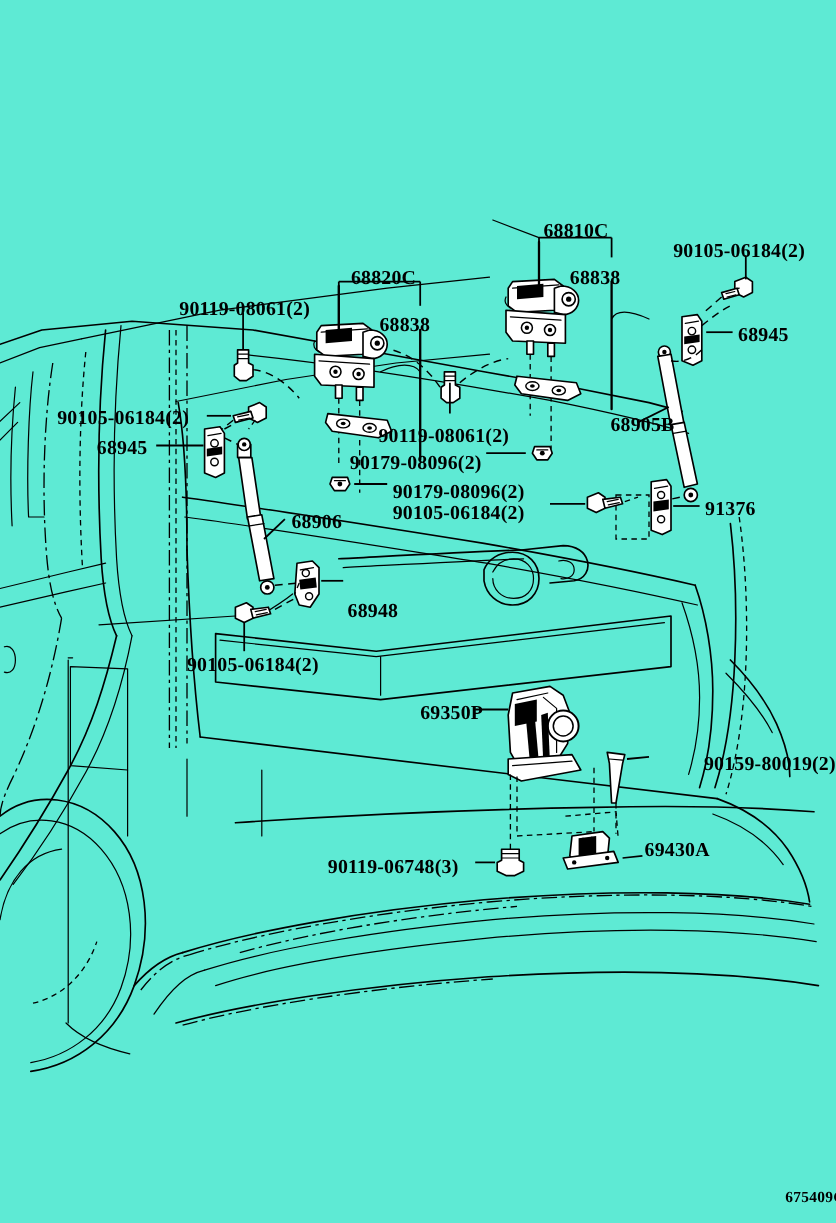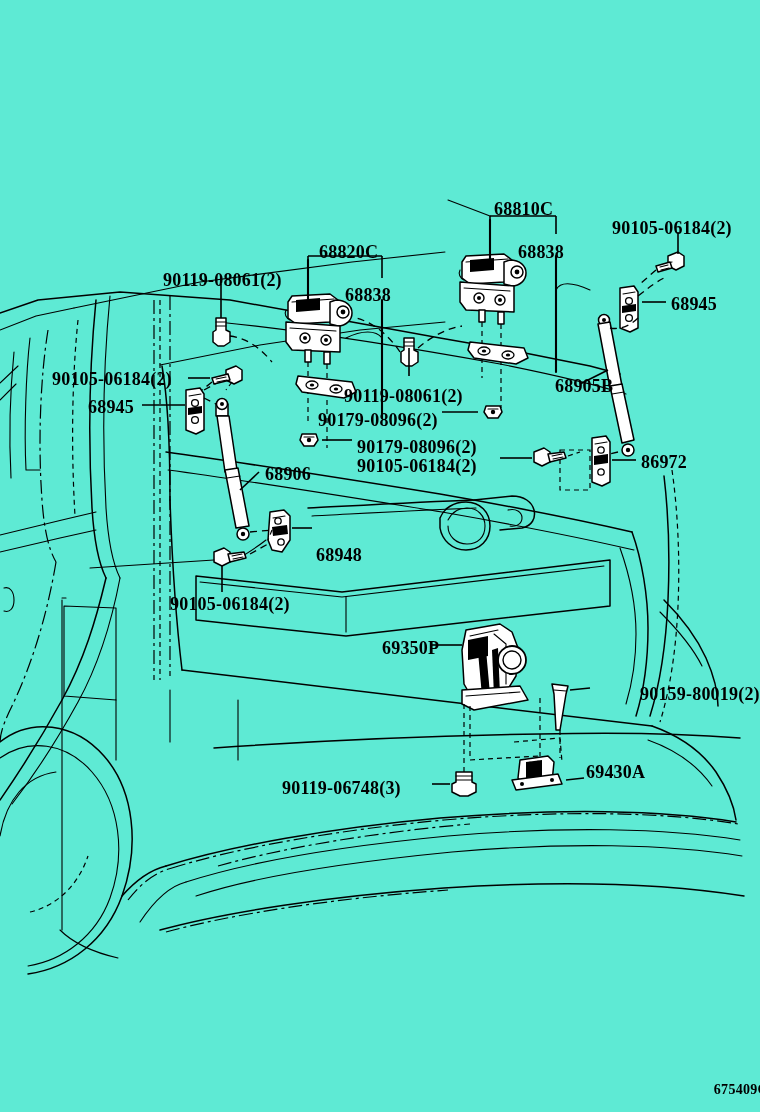--- a/index.html
+++ b/index.html
@@ -447,23 +447,23 @@
   <div class="callout num" style="left:345px; top:286px;">68838</div>
   <div class="callout num" style="left:671px; top:295px;">68945</div>
   <div class="callout num" style="left:52px;  top:370px;">90105-06184(2)</div>
   <div class="callout num" style="left:519px; top:377px;margin-left:36px;">68905B</div>
   <div class="callout num" style="left:344px; top:387px;">90119-08061(2)</div>
   <div class="callout num" style="left:88px;  top:398px;">68945</div>
   <div class="callout num" style="left:318px; top:411px;">90179-08096(2)</div>
   <div class="callout num" style="left:357px; top:438px;">90179-08096(2)</div>
   <div class="callout num" style="left:357px; top:457px;">90105-06184(2)</div>
   <div class="callout num" style="left:265px; top:465px;">68906</div>
-  <div class="callout num" style="left:641px; top:453px;">86972</div>
+  <div class="callout num" style="left:641px; top:453px;">91376</div>
   <div class="callout num" style="left:316px; top:522px;margin-top:24px;">68948</div>
   <div class="callout num" style="left:170px; top:595px;">90105-06184(2)</div>
   <div class="callout num" style="left:382px; top:639px;">69350P</div>
   <div class="callout num" style="left:592px; top:685px;margin-left:48px;">90159-80019(2)</div>
   <div class="callout num" style="left:586px; top:763px;font-family:Liberation Serif, serif;">69430A</div>
-  <div class="callout num" style="left:282px; top:779px;font-family:Liberation Serif, serif;">90119-06748(3)</div>
+  <div class="callout num" style="left:298px; top:779px;font-family:Liberation Serif, serif;">90119-06748(3)</div>
 
   <div id="diagram-id">675409C</div>
 
 </div>
 
 </body></html>

